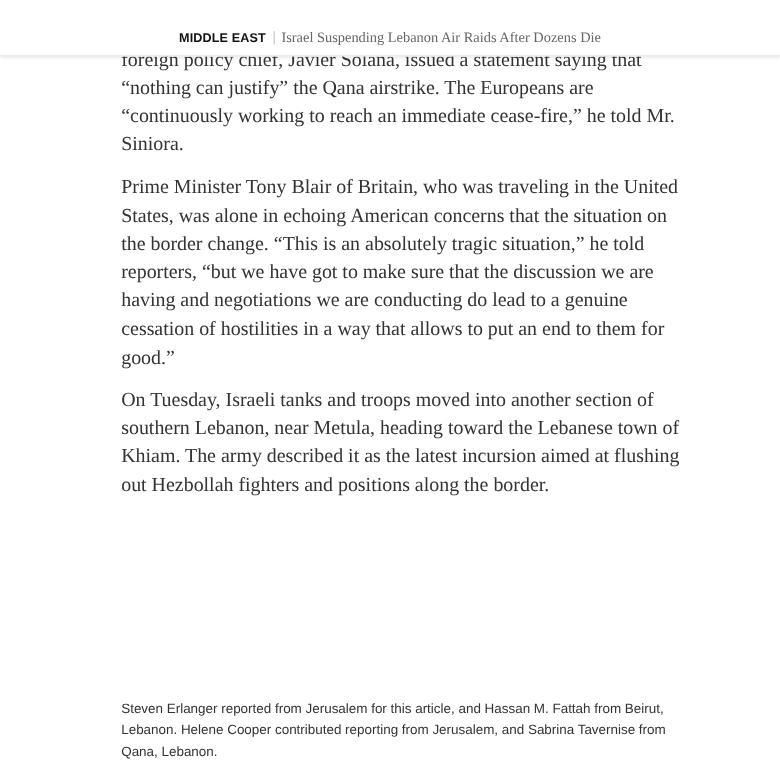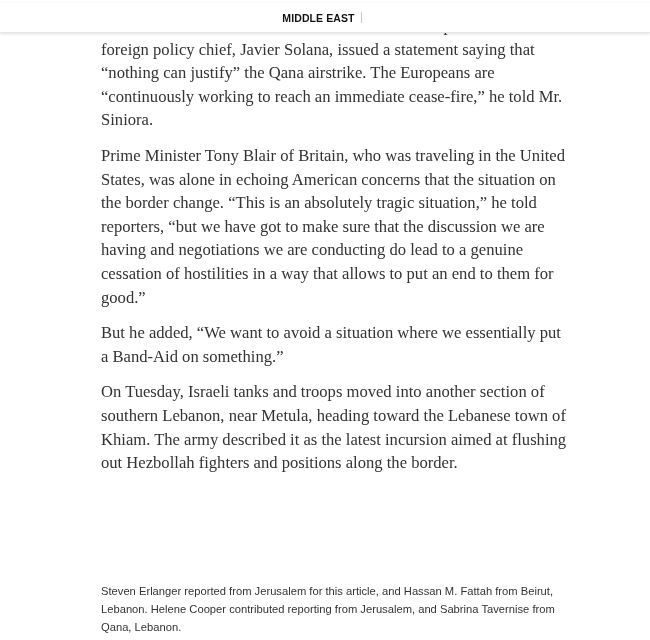--- a/index.html
+++ b/index.html
@@ -10,21 +10,21 @@
       overflow: hidden;
       background: #ffffff;
     }
     body {
       position: relative;
       font-family: "DejaVu Serif", "Liberation Serif", serif;
       color: #333333;
     }
     .header {
       position: absolute;
-      top: 3px;
+      top: 17px;
       left: 0;
       width: 650px;
       height: 29px;
       background: #ffffff;
       box-shadow: 0 1px 3px rgba(0,0,0,0.12);
       border-bottom: 1px solid #e6e6e6;
       z-index: 10;
       display: flex;
       align-items: center;
       justify-content: center;
@@ -73,22 +73,22 @@
       color: #333333;
       margin: 0;
     }
   </style>
 </head>
 <body>
 
 <div class="header">
   <span class="section-label">MIDDLE EAST</span>
   <span class="header-sep"></span>
+  <span class="header-title">Israel Suspending Lebanon Air Raids After Dozens Die</span>
 </div>
 
 <div class="article">
   <p>Other nations also condemned the deaths. The European Union foreign policy chief, Javier Solana, issued a statement saying that “nothing can justify” the Qana airstrike. The Europeans are “continuously working to reach an immediate cease-fire,” he told Mr. Siniora.</p>
   <p>Prime Minister Tony Blair of Britain, who was traveling in the United States, was alone in echoing American concerns that the situation on the border change. “This is an absolutely tragic situation,” he told reporters, “but we have got to make sure that the discussion we are having and negotiations we are conducting do lead to a genuine cessation of hostilities in a way that allows to put an end to them for good.”</p>
-  <p>But he added, “We want to avoid a situation where we essentially put a Band-Aid on something.”</p>
   <p>On Tuesday, Israeli tanks and troops moved into another section of southern Lebanon, near Metula, heading toward the Lebanese town of Khiam. The army described it as the latest incursion aimed at flushing out Hezbollah fighters and positions along the border.</p>
 </div>
 
 <p class="byline-note">Steven Erlanger reported from Jerusalem for this article, and Hassan M. Fattah from Beirut, Lebanon. Helene Cooper contributed reporting from Jerusalem, and Sabrina Tavernise from Qana, Lebanon.</p>
 
 </body></html>

